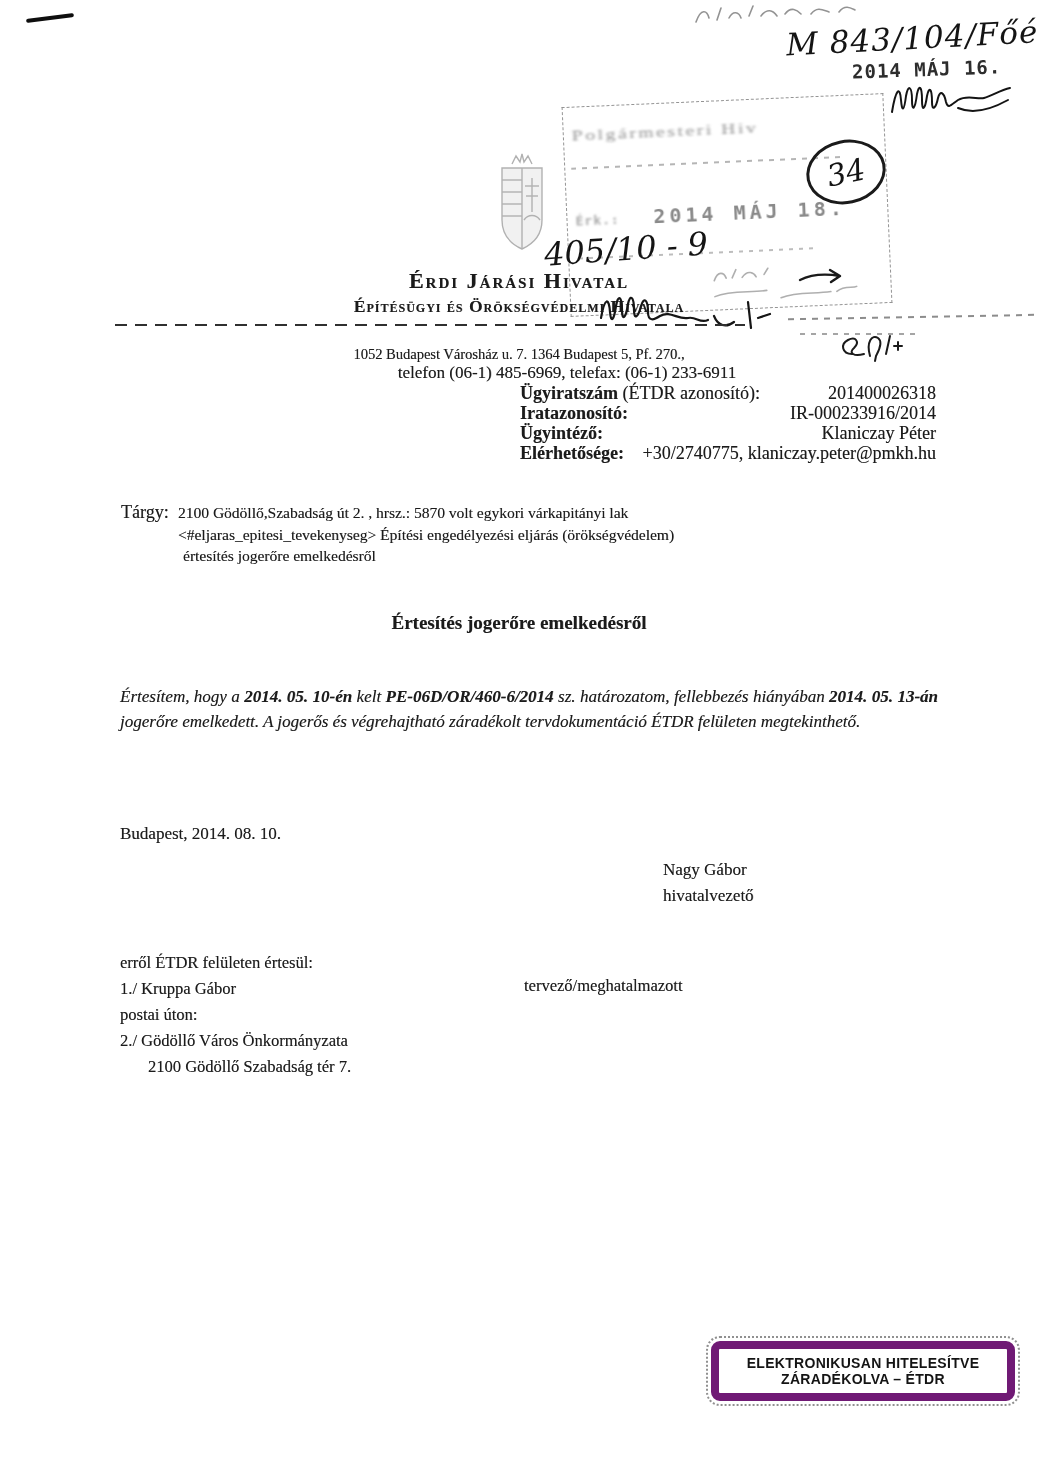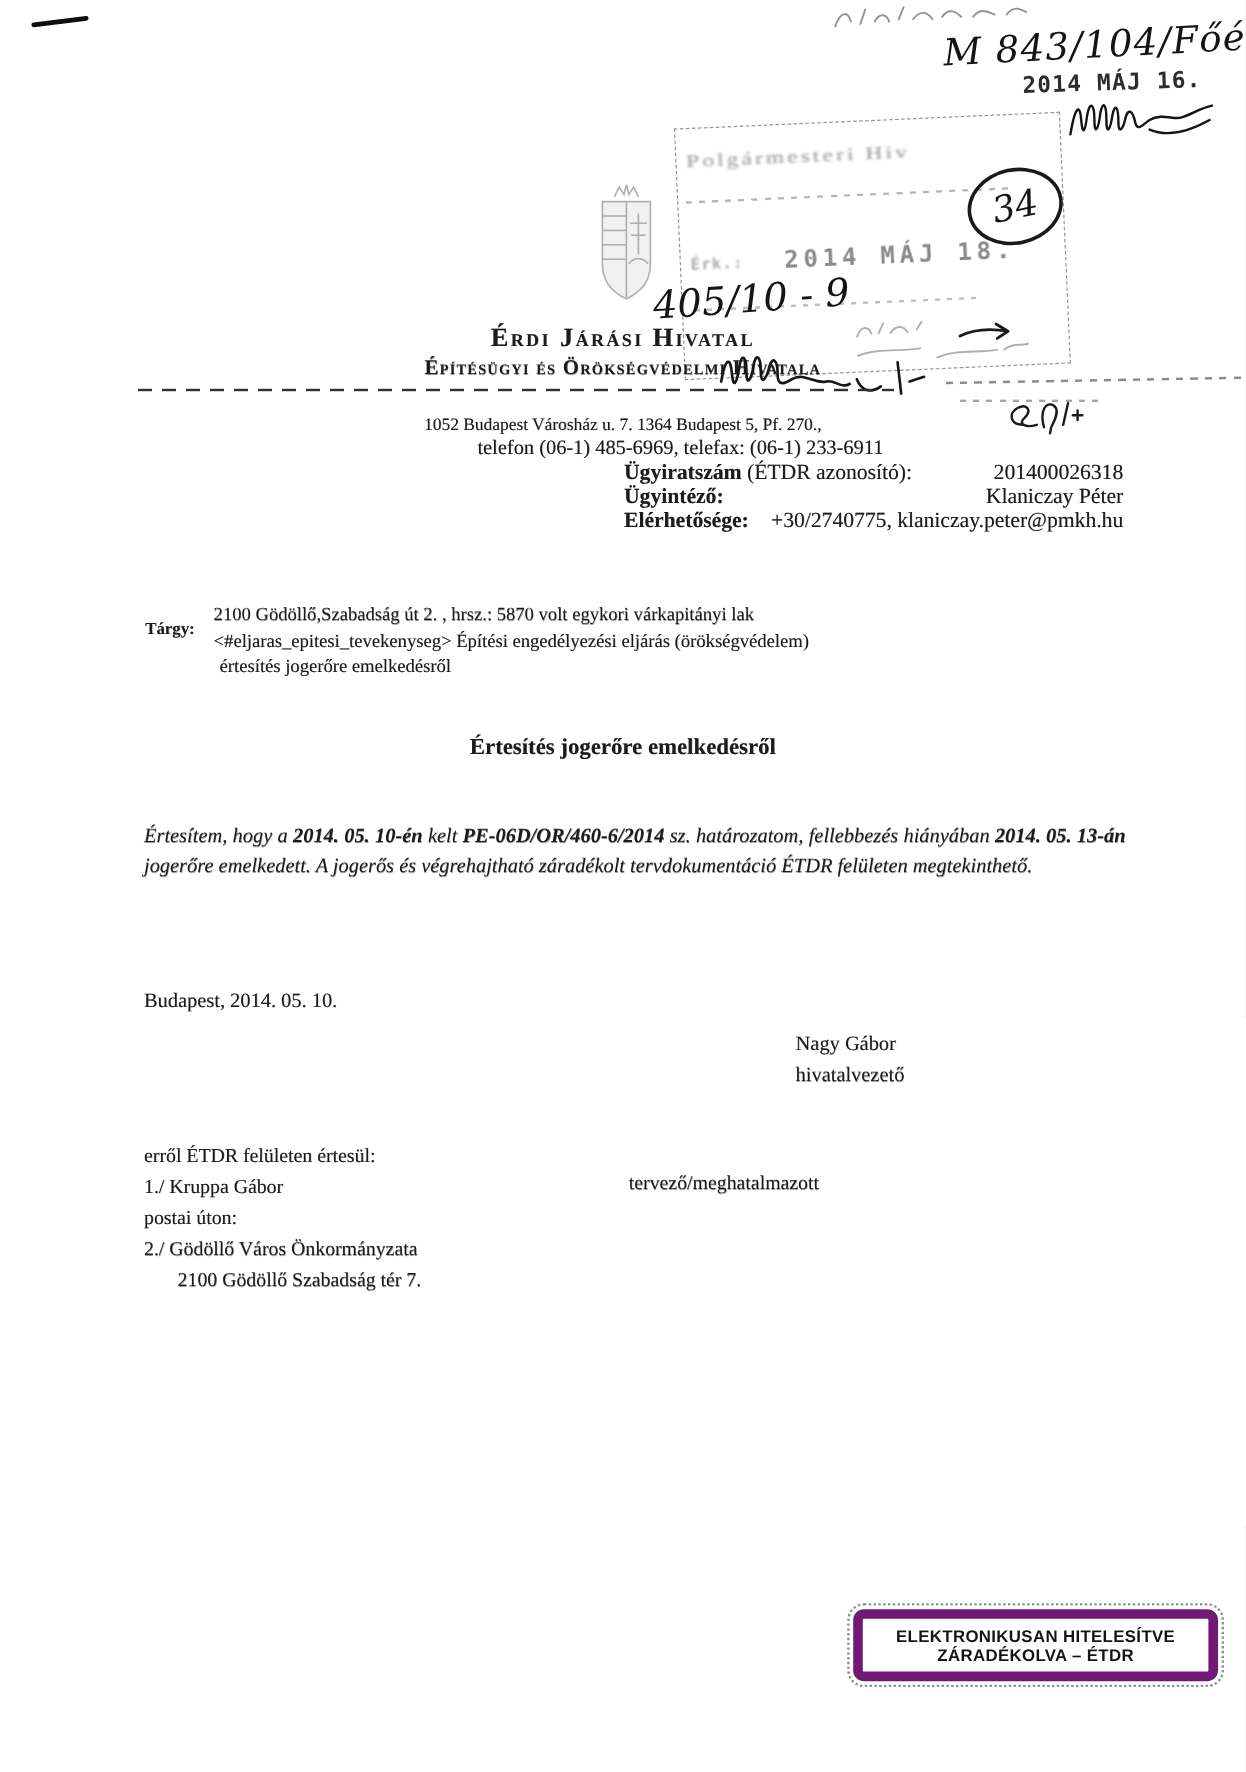--- a/index.html
+++ b/index.html
@@ -47,21 +47,21 @@
   .side-note{left:836px; top:326px;}
   .addr1{top:346px; font-size:14.5px;}
   .addr2{top:363px; font-size:17px;margin-left:48px;}
 
   
   .meta{left:520px; top:383px; width:416px; font-size:18px;}
   .meta-row{display:flex; justify-content:space-between; align-items:baseline; height:20px; line-height:20px;}
   .meta-row .val{text-align:left; white-space:nowrap;}
 
   
-  .subject-label{left:121px; top:517px; font-size:14px; font-weight:bold;}
+  .subject-label{left:121px; top:502px; font-size:18px; font-weight:normal;}
   .subject-lines{left:178px; top:502px; width:580px; font-size:15.5px; line-height:21.5px;}
   .subject-lines .l3{padding-left:5px;}
 
   .doc-title{top:612px; font-size:19px; font-weight:bold;}
   .body-par{left:120px; top:684px; width:818px; font-size:17px; line-height:25px; text-align:justify;font-style:italic;}
   .dateline{left:120px; top:824px; font-size:17px;}
   .sig-name{left:663px; top:860px; font-size:17px;}
   .sig-title{left:663px; top:886px; font-size:17px;}
 
   .dist{left:120px; top:950px; font-size:16.5px; line-height:26px;}
@@ -147,40 +147,44 @@
 
   <div class="abs center addr1">1052 Budapest Városház u. 7. 1364 Budapest 5, Pf. 270.,</div>
   <div class="abs center addr2">telefon (06-1) 485-6969, telefax: (06-1) 233-6911</div>
 
   <div class="abs meta">
     <div class="meta-row">
       <span><span class="b">Ügyiratszám</span><span> (ÉTDR azonosító):</span></span>
       <span class="val">201400026318</span>
     </div>
     <div class="meta-row">
+      <span><span class="b">Iratazonosító:</span><span></span></span>
+      <span class="val">IR-000233916/2014</span>
+    </div>
+    <div class="meta-row">
       <span><span class="b">Ügyintéző:</span><span></span></span>
       <span class="val">Klaniczay Péter</span>
     </div>
     <div class="meta-row">
       <span><span class="b">Elérhetősége:</span><span></span></span>
       <span class="val">+30/2740775, klaniczay.peter@pmkh.hu</span>
     </div>
   </div>
 
   <div class="abs subject-label">Tárgy:</div>
   <div class="abs subject-lines">
     <div class="l1">2100 Gödöllő,Szabadság út 2. , hrsz.: 5870 volt egykori várkapitányi lak</div>
     <div class="l2">&lt;#eljaras_epitesi_tevekenyseg&gt; Építési engedélyezési eljárás (örökségvédelem)</div>
     <div class="l3">értesítés jogerőre emelkedésről</div>
   </div>
 
   <div class="abs center doc-title">Értesítés jogerőre emelkedésről</div>
   <div class="abs body-par"><span>Értesítem, hogy a </span><span class="b">2014. 05. 10-én</span><span> kelt </span><span class="b">PE-06D/OR/460-6/2014</span><span> sz. határozatom, fellebbezés hiányában </span><span class="b">2014. 05. 13-án</span><span> jogerőre emelkedett. A jogerős és végrehajtható záradékolt tervdokumentáció ÉTDR felületen megtekinthető.</span></div>
 
-  <div class="abs dateline">Budapest, 2014. 05. 10.</div>
+  <div class="abs dateline">Budapest, 2014. 08. 10.</div>
   <div class="abs sig-name">Nagy Gábor</div>
   <div class="abs sig-title">hivatalvezető</div>
 
   <div class="abs dist">
     <div>erről ÉTDR felületen értesül:</div>
     <div>1./ Kruppa Gábor</div>
     <div>postai úton:</div>
     <div>2./ Gödöllő Város Önkormányzata</div>
     <div class="indent">2100 Gödöllő Szabadság tér 7.</div>
   </div>

